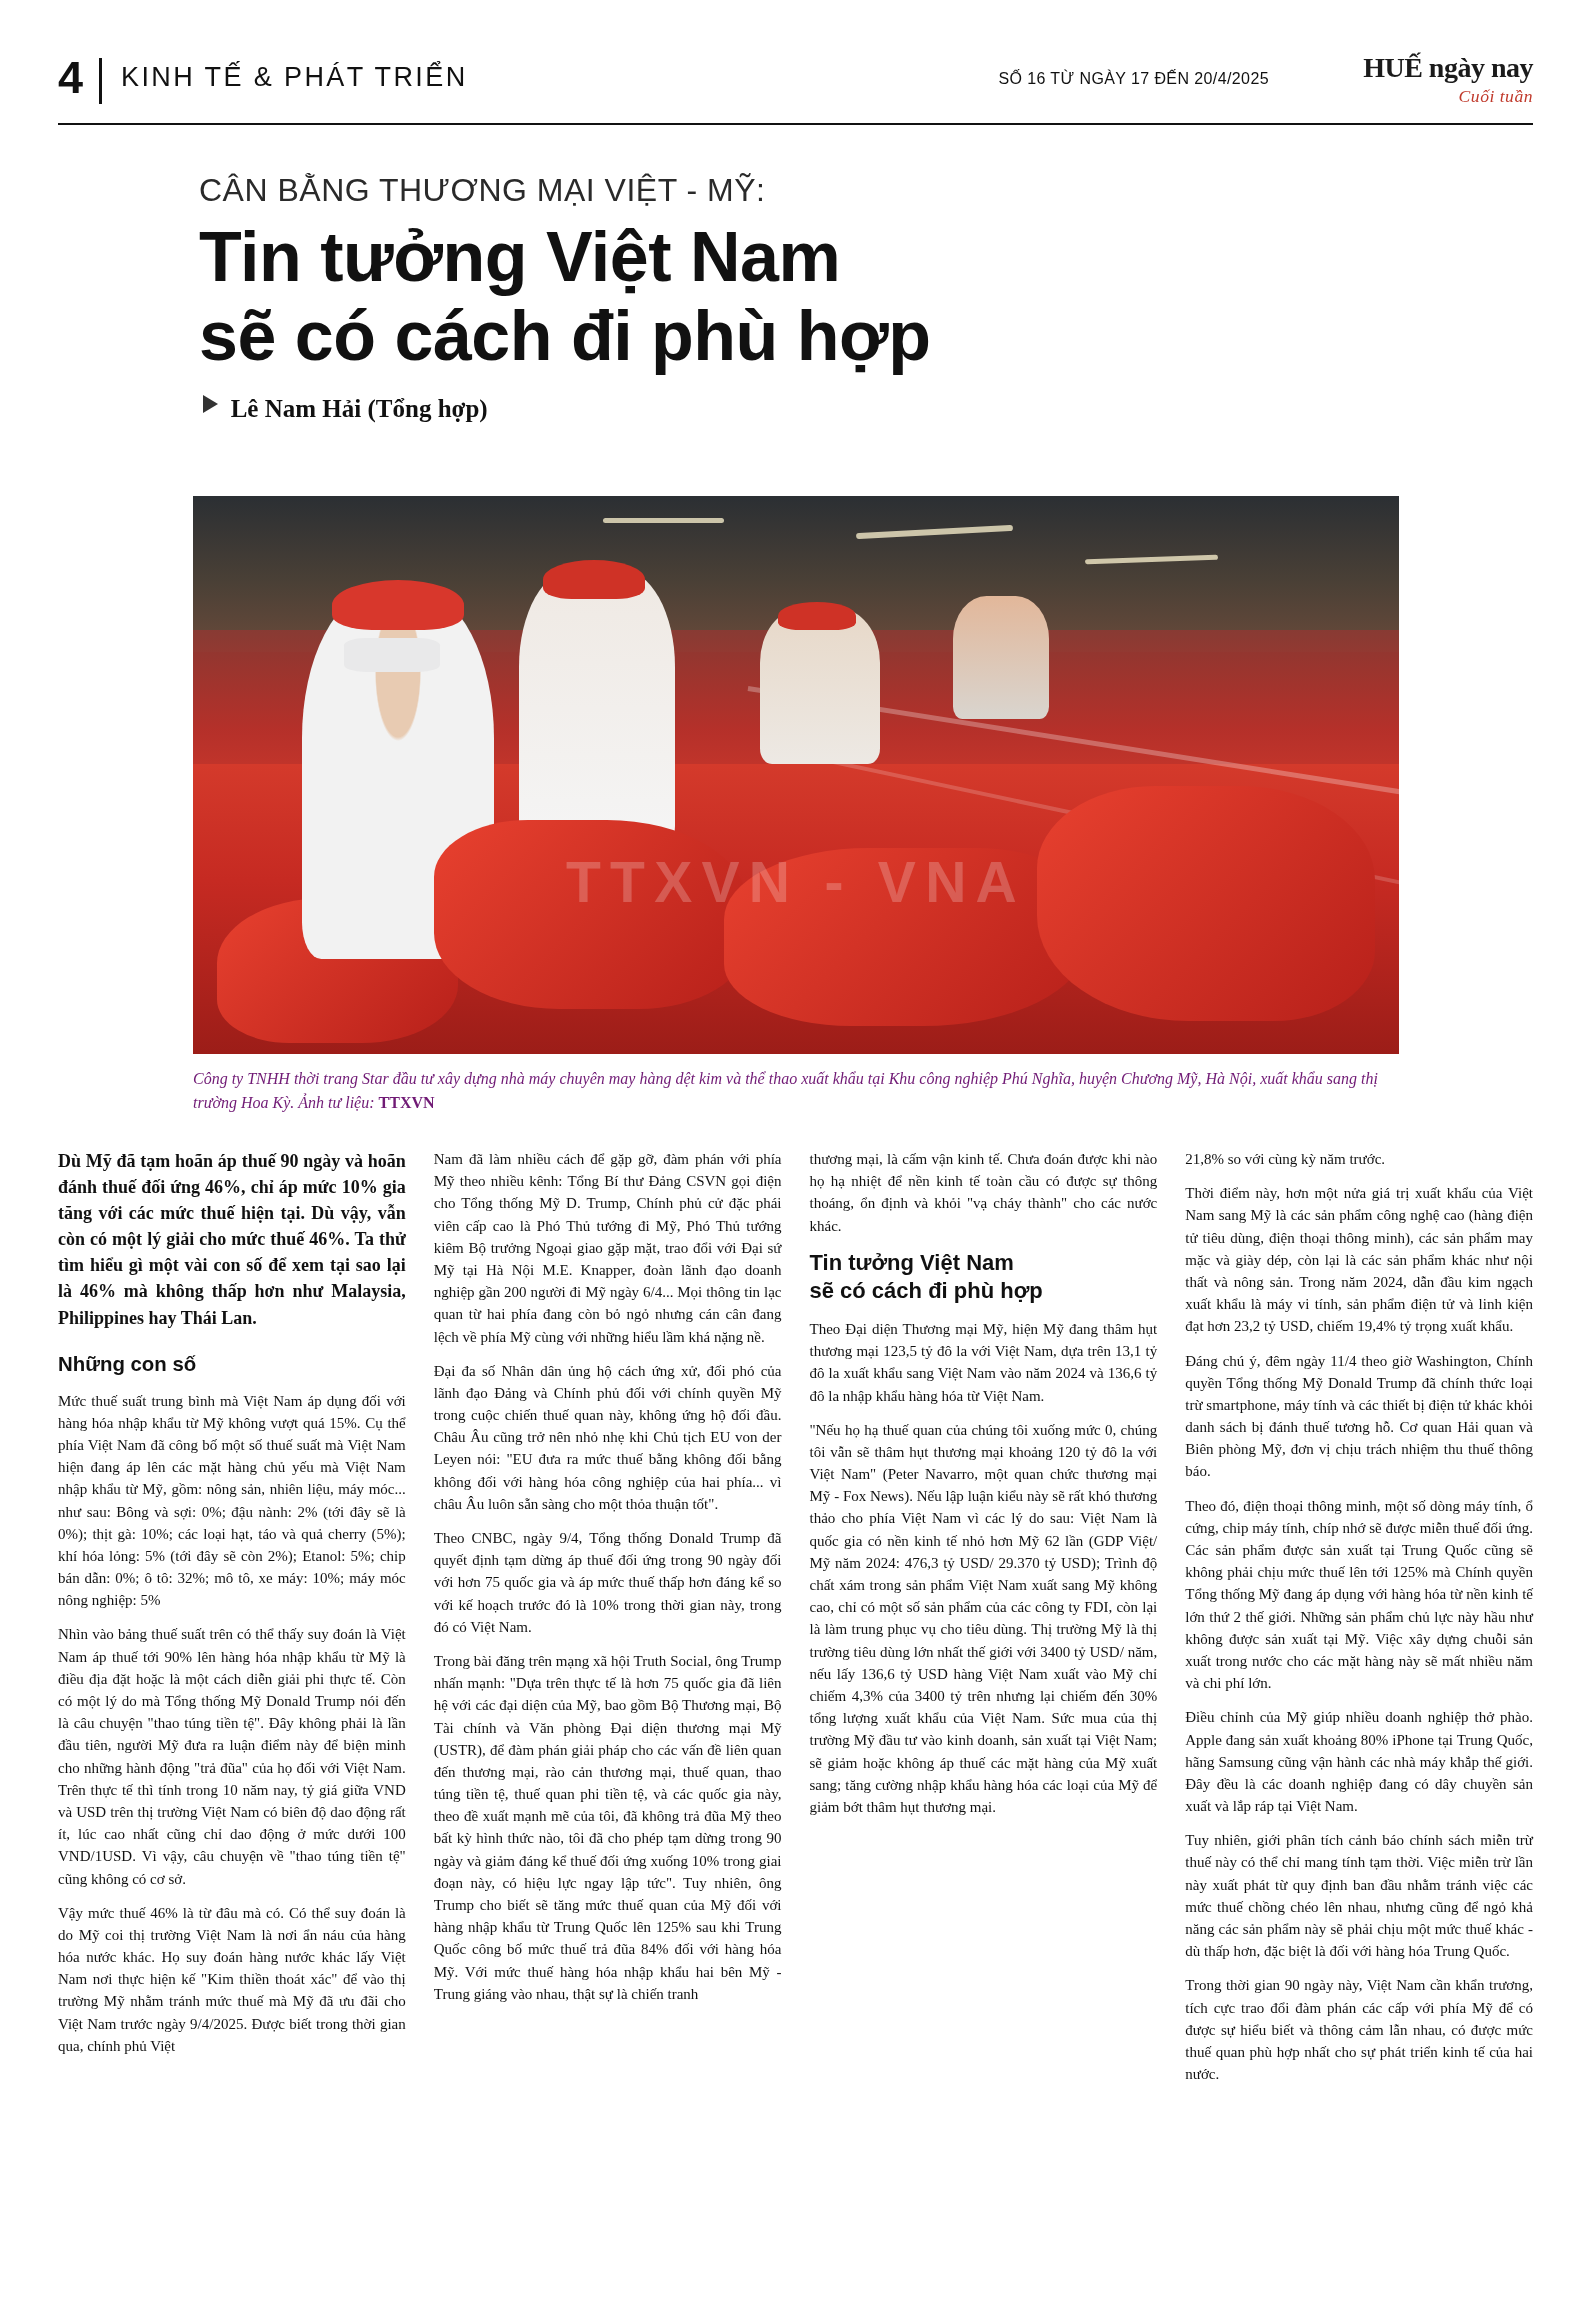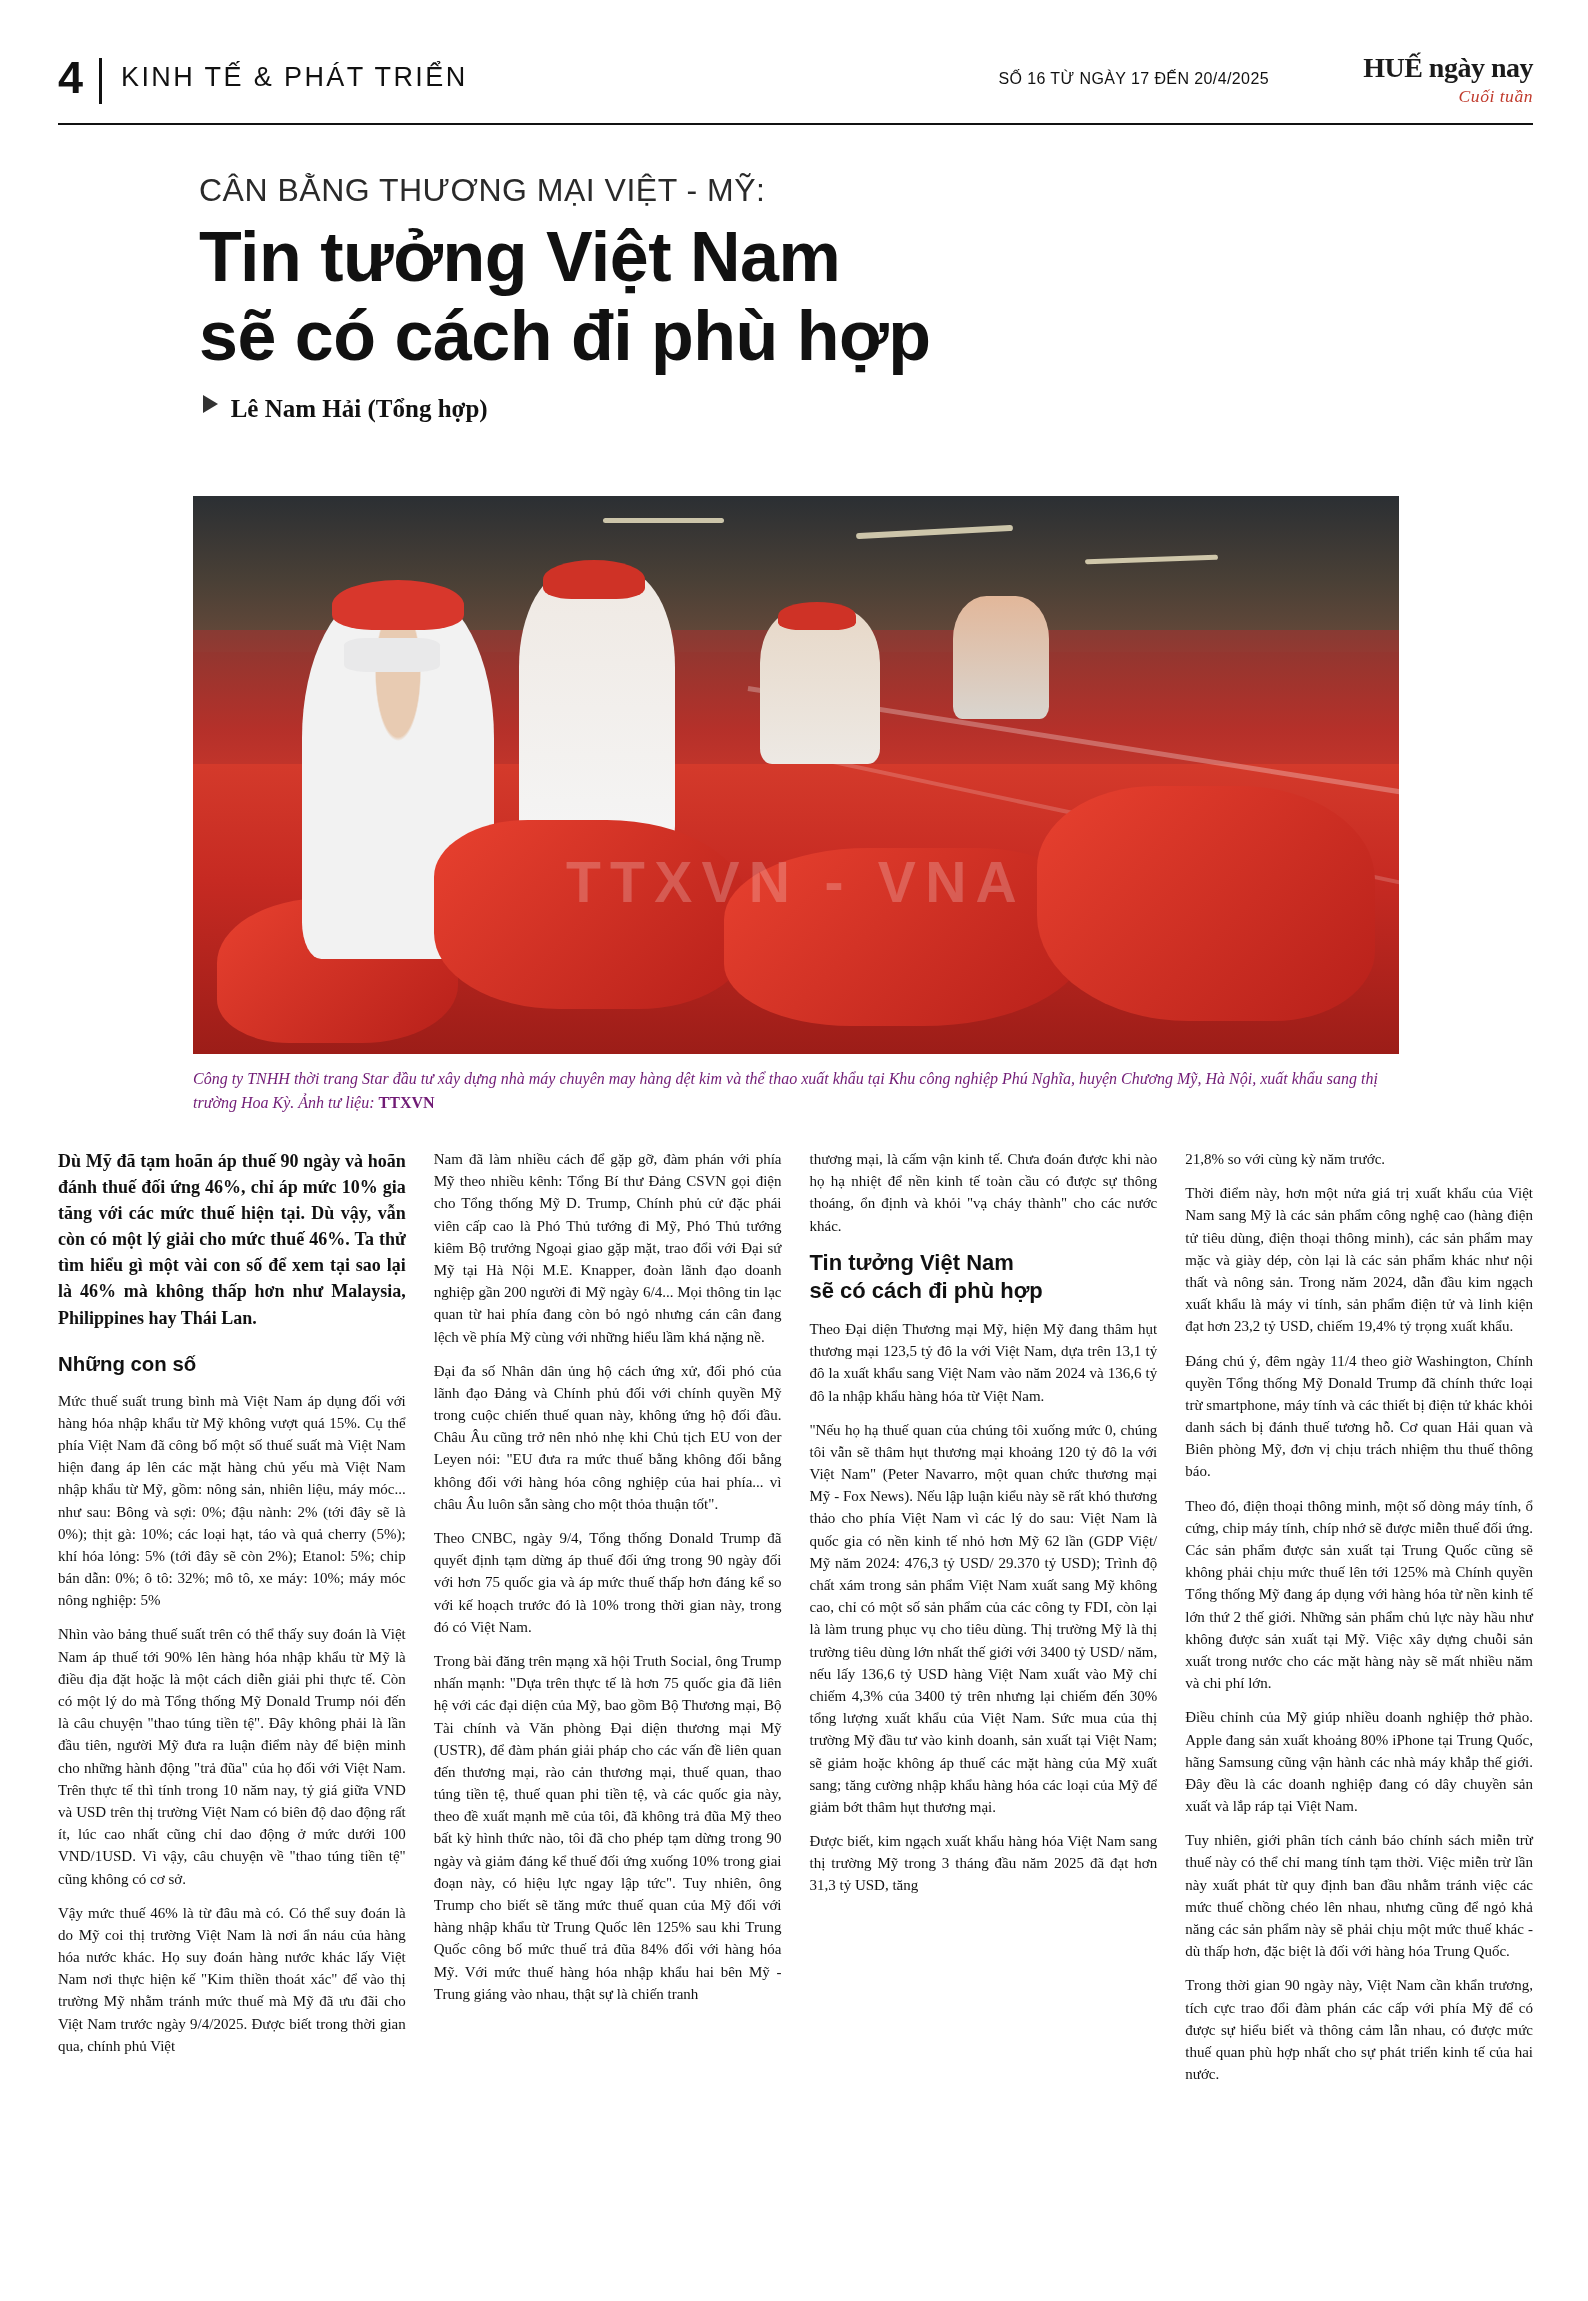--- a/index.html
+++ b/index.html
@@ -395,21 +395,20 @@
     </div>
 
     <div class="col">
       <p>thương mại, là cấm vận kinh tế. Chưa đoán được khi nào họ hạ nhiệt để nền kinh tế toàn cầu có được sự thông thoáng, ổn định và khỏi "vạ cháy thành" cho các nước khác.</p>
       <div class="subhead big">
         <div>Tin tưởng Việt Nam</div>
         <div>sẽ có cách đi phù hợp</div>
       </div>
       <p>Theo Đại diện Thương mại Mỹ, hiện Mỹ đang thâm hụt thương mại 123,5 tỷ đô la với Việt Nam, dựa trên 13,1 tỷ đô la xuất khẩu sang Việt Nam vào năm 2024 và 136,6 tỷ đô la nhập khẩu hàng hóa từ Việt Nam.</p>
       <p>"Nếu họ hạ thuế quan của chúng tôi xuống mức 0, chúng tôi vẫn sẽ thâm hụt thương mại khoảng 120 tỷ đô la với Việt Nam" (Peter Navarro, một quan chức thương mại Mỹ - Fox News). Nếu lập luận kiểu này sẽ rất khó thương thảo cho phía Việt Nam vì các lý do sau: Việt Nam là quốc gia có nền kinh tế nhỏ hơn Mỹ 62 lần (GDP Việt/ Mỹ năm 2024: 476,3 tỷ USD/ 29.370 tỷ USD); Trình độ chất xám trong sản phẩm Việt Nam xuất sang Mỹ không cao, chỉ có một số sản phẩm của các công ty FDI, còn lại là làm trung phục vụ cho tiêu dùng. Thị trường Mỹ là thị trường tiêu dùng lớn nhất thế giới với 3400 tỷ USD/ năm, nếu lấy 136,6 tỷ USD hàng Việt Nam xuất vào Mỹ chỉ chiếm 4,3% của 3400 tỷ trên nhưng lại chiếm đến 30% tổng lượng xuất khẩu của Việt Nam. Sức mua của thị trường Mỹ đầu tư vào kinh doanh, sản xuất tại Việt Nam; sẽ giảm hoặc không áp thuế các mặt hàng của Mỹ xuất sang; tăng cường nhập khẩu hàng hóa các loại của Mỹ để giảm bớt thâm hụt thương mại.</p>
-      <p>Được biết, kim ngạch xuất khẩu hàng hóa Việt Nam sang thị trường Mỹ trong 3 tháng đầu năm 2025 đã đạt hơn 31,3 tỷ USD, tăng</p>
     </div>
 
     <div class="col">
       <p>21,8% so với cùng kỳ năm trước.</p>
       <p>Thời điểm này, hơn một nửa giá trị xuất khẩu của Việt Nam sang Mỹ là các sản phẩm công nghệ cao (hàng điện tử tiêu dùng, điện thoại thông minh), các sản phẩm may mặc và giày dép, còn lại là các sản phẩm khác như nội thất và nông sản. Trong năm 2024, dẫn đầu kim ngạch xuất khẩu là máy vi tính, sản phẩm điện tử và linh kiện đạt hơn 23,2 tỷ USD, chiếm 19,4% tỷ trọng xuất khẩu.</p>
       <p>Đáng chú ý, đêm ngày 11/4 theo giờ Washington, Chính quyền Tổng thống Mỹ Donald Trump đã chính thức loại trừ smartphone, máy tính và các thiết bị điện tử khác khỏi danh sách bị đánh thuế tương hỗ. Cơ quan Hải quan và Biên phòng Mỹ, đơn vị chịu trách nhiệm thu thuế thông báo.</p>
       <p>Theo đó, điện thoại thông minh, một số dòng máy tính, ổ cứng, chip máy tính, chíp nhớ sẽ được miễn thuế đối ứng. Các sản phẩm được sản xuất tại Trung Quốc cũng sẽ không phải chịu mức thuế lên tới 125% mà Chính quyền Tổng thống Mỹ đang áp dụng với hàng hóa từ nền kinh tế lớn thứ 2 thế giới. Những sản phẩm chủ lực này hầu như không được sản xuất tại Mỹ. Việc xây dựng chuỗi sản xuất trong nước cho các mặt hàng này sẽ mất nhiều năm và chi phí lớn.</p>
       <p>Điều chỉnh của Mỹ giúp nhiều doanh nghiệp thở phào. Apple đang sản xuất khoảng 80% iPhone tại Trung Quốc, hãng Samsung cũng vận hành các nhà máy khắp thế giới. Đây đều là các doanh nghiệp đang có dây chuyền sản xuất và lắp ráp tại Việt Nam.</p>
       <p>Tuy nhiên, giới phân tích cảnh báo chính sách miễn trừ thuế này có thể chỉ mang tính tạm thời. Việc miễn trừ lần này xuất phát từ quy định ban đầu nhằm tránh việc các mức thuế chồng chéo lên nhau, nhưng cũng để ngỏ khả năng các sản phẩm này sẽ phải chịu một mức thuế khác - dù thấp hơn, đặc biệt là đối với hàng hóa Trung Quốc.</p>
       <p>Trong thời gian 90 ngày này, Việt Nam cần khẩn trương, tích cực trao đổi đàm phán các cấp với phía Mỹ để có được sự hiểu biết và thông cảm lẫn nhau, có được mức thuế quan phù hợp nhất cho sự phát triển kinh tế của hai nước.</p>

